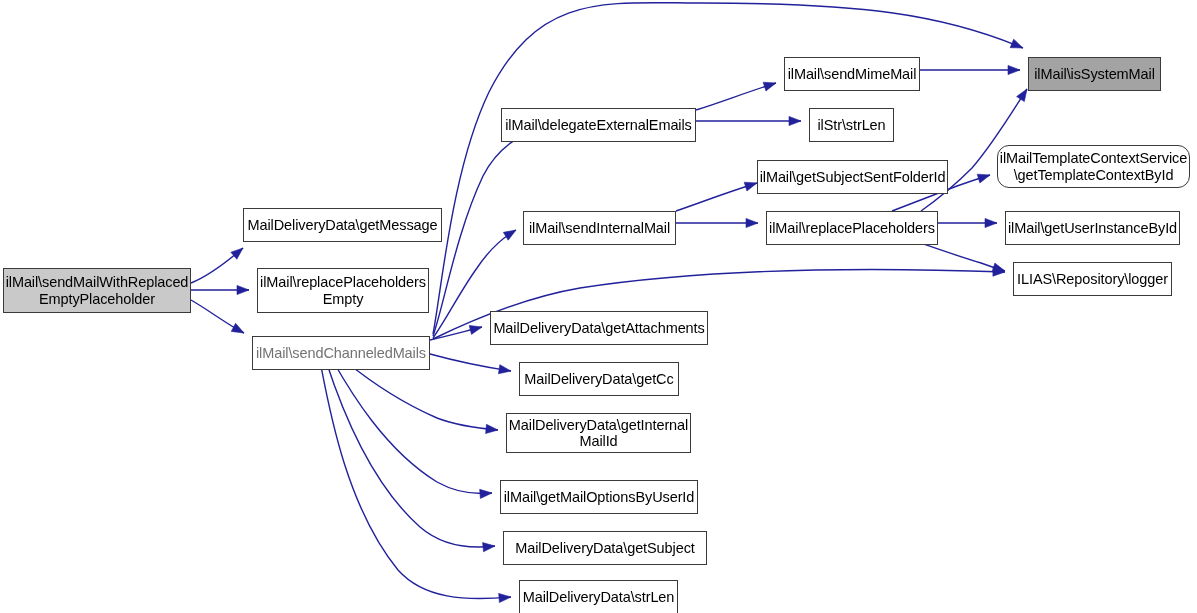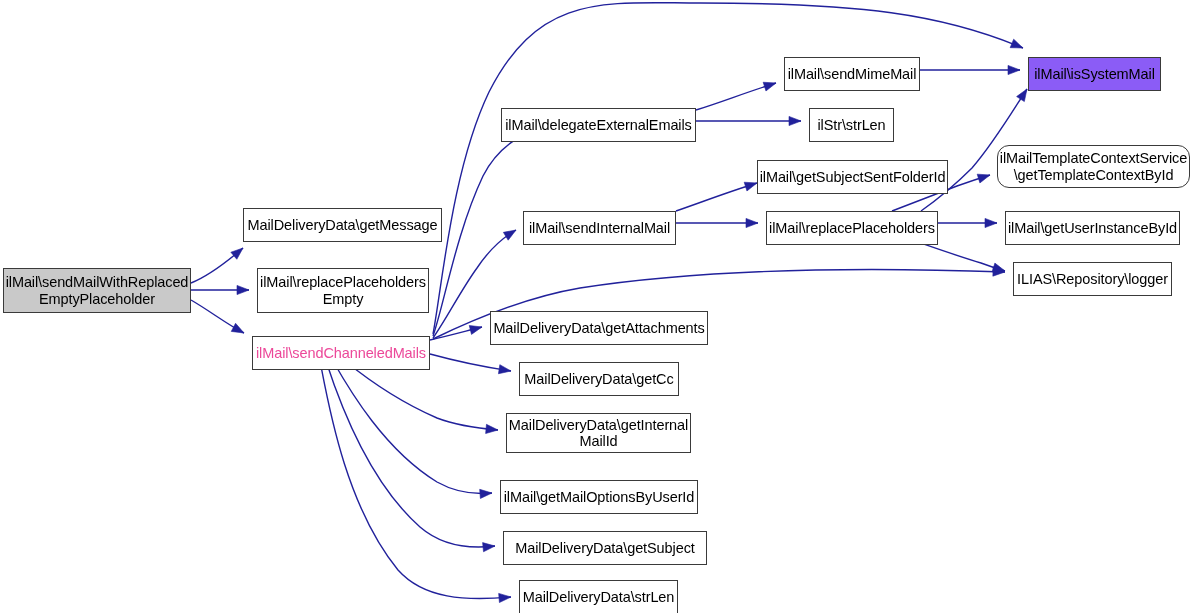--- a/index.html
+++ b/index.html
@@ -104,33 +104,33 @@
       <polygon points="990,175 979.9010336237973,182.94801095446704 977.175966099383,174.16086084835283" class="edge-head" fill="#21219b" stroke="#21219b"></polygon>
       <polygon points="997,223 985,227.6 985,218.4" class="edge-head" fill="#21219b" stroke="#21219b"></polygon>
       <polygon points="1005,271 992.180120009902,271.9003760544827 994.8631897893041,263.10031147751175" class="edge-head" fill="#21219b" stroke="#21219b"></polygon>
     </svg>
   <div id="node-layer">
       <div class="node-box root" style="left: 3px; top: 268px; width: 188px; height: 45px; background: rgb(201, 201, 201); border-color: rgb(58, 58, 58); color: rgb(0, 0, 0);"><span>ilMail\sendMailWithReplaced
 EmptyPlaceholder</span></div>
       <div class="node-box" style="left: 243px; top: 208px; width: 199px; height: 25px; background: rgb(255, 255, 255); border-color: rgb(58, 58, 58); color: rgb(0, 0, 0);"><span>MailDeliveryData\getMessage</span></div>
       <div class="node-box" style="left: 257px; top: 268px; width: 172px; height: 45px; background: rgb(255, 255, 255); border-color: rgb(58, 58, 58); color: rgb(0, 0, 0);"><span>ilMail\replacePlaceholders
 Empty</span></div>
-      <div class="node-box" style="left: 252px; top: 336px; width: 178px; height: 25px; background: rgb(255, 255, 255); border-color: rgb(58, 58, 58); color: #ec4899;"><span>ilMail\sendChanneledMails</span></div>
+      <div class="node-box" style="left: 252px; top: 336px; width: 178px; height: 25px; background: rgb(255, 255, 255); border-color: rgb(58, 58, 58); color: #737373;"><span>ilMail\sendChanneledMails</span></div>
       <div class="node-box" style="left: 501px; top: 108px; width: 195px; height: 26px; background: rgb(255, 255, 255); border-color: rgb(58, 58, 58); color: rgb(0, 0, 0);"><span>ilMail\delegateExternalEmails</span></div>
       <div class="node-box" style="left: 523px; top: 211px; width: 153px; height: 25px; background: rgb(255, 255, 255); border-color: rgb(58, 58, 58); color: rgb(0, 0, 0);"><span>ilMail\sendInternalMail</span></div>
       <div class="node-box" style="left: 490px; top: 311px; width: 218px; height: 25px; background: rgb(255, 255, 255); border-color: rgb(58, 58, 58); color: rgb(0, 0, 0);"><span>MailDeliveryData\getAttachments</span></div>
       <div class="node-box" style="left: 519px; top: 362px; width: 160px; height: 25px; background: rgb(255, 255, 255); border-color: rgb(58, 58, 58); color: rgb(0, 0, 0);"><span>MailDeliveryData\getCc</span></div>
       <div class="node-box" style="left: 506px; top: 413px; width: 185px; height: 40px; background: rgb(255, 255, 255); border-color: rgb(58, 58, 58); color: rgb(0, 0, 0);"><span>MailDeliveryData\getInternal
 MailId</span></div>
       <div class="node-box" style="left: 500px; top: 480px; width: 198px; height: 25px; background: rgb(255, 255, 255); border-color: rgb(58, 58, 58); color: rgb(0, 0, 0);"><span>ilMail\getMailOptionsByUserId</span></div>
       <div class="node-box" style="left: 503px; top: 531px; width: 204px; height: 25px; background: rgb(255, 255, 255); border-color: rgb(58, 58, 58); color: rgb(0, 0, 0);"><span>MailDeliveryData\getSubject</span></div>
       <div class="node-box" style="left: 519px; top: 580px; width: 159px; height: 25px; background: rgb(255, 255, 255); border-color: rgb(58, 58, 58); color: rgb(0, 0, 0);"><span>MailDeliveryData\strLen</span></div>
       <div class="node-box" style="left: 784px; top: 57px; width: 136px; height: 26px; background: rgb(255, 255, 255); border-color: rgb(58, 58, 58); color: rgb(0, 0, 0);"><span>ilMail\sendMimeMail</span></div>
       <div class="node-box" style="left: 809px; top: 108px; width: 85px; height: 26px; background: rgb(255, 255, 255); border-color: rgb(58, 58, 58); color: rgb(0, 0, 0);"><span>ilStr\strLen</span></div>
       <div class="node-box" style="left: 757px; top: 160px; width: 191px; height: 25px; background: rgb(255, 255, 255); border-color: rgb(58, 58, 58); color: rgb(0, 0, 0);"><span>ilMail\getSubjectSentFolderId</span></div>
       <div class="node-box" style="left: 766px; top: 211px; width: 172px; height: 25px; background: rgb(255, 255, 255); border-color: rgb(58, 58, 58); color: rgb(0, 0, 0);"><span>ilMail\replacePlaceholders</span></div>
-      <div class="node-box" style="left: 1028px; top: 57px; width: 133px; height: 28px; background: #8b5cf6; border-color: rgb(58, 58, 58); color: rgb(0, 0, 0);"><span>ilMail\isSystemMail</span></div>
+      <div class="node-box" style="left: 1028px; top: 57px; width: 133px; height: 28px; background: #a3a3a3; border-color: rgb(58, 58, 58); color: rgb(0, 0, 0);"><span>ilMail\isSystemMail</span></div>
       <div class="node-box" style="left: 997px; top: 145px; width: 193px; height: 43px; background: rgb(255, 255, 255); border-color: rgb(58, 58, 58); color: rgb(0, 0, 0); border-radius: 12px;"><span>ilMailTemplateContextService
 \getTemplateContextById</span></div>
       <div class="node-box" style="left: 1005px; top: 211px; width: 175px; height: 25px; background: rgb(255, 255, 255); border-color: rgb(58, 58, 58); color: rgb(0, 0, 0);"><span>ilMail\getUserInstanceById</span></div>
       <div class="node-box" style="left: 1013px; top: 262px; width: 159px; height: 25px; background: rgb(255, 255, 255); border-color: rgb(58, 58, 58); color: rgb(0, 0, 0);"><span>ILIAS\Repository\logger</span></div>
     </div>
 </div>
 
 </body></html>

